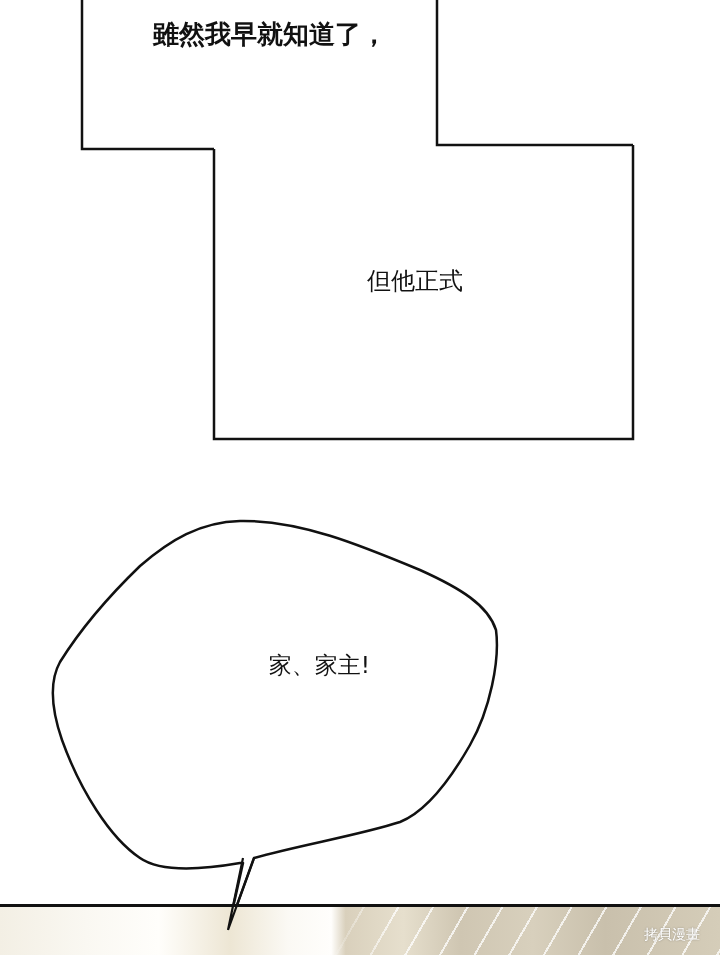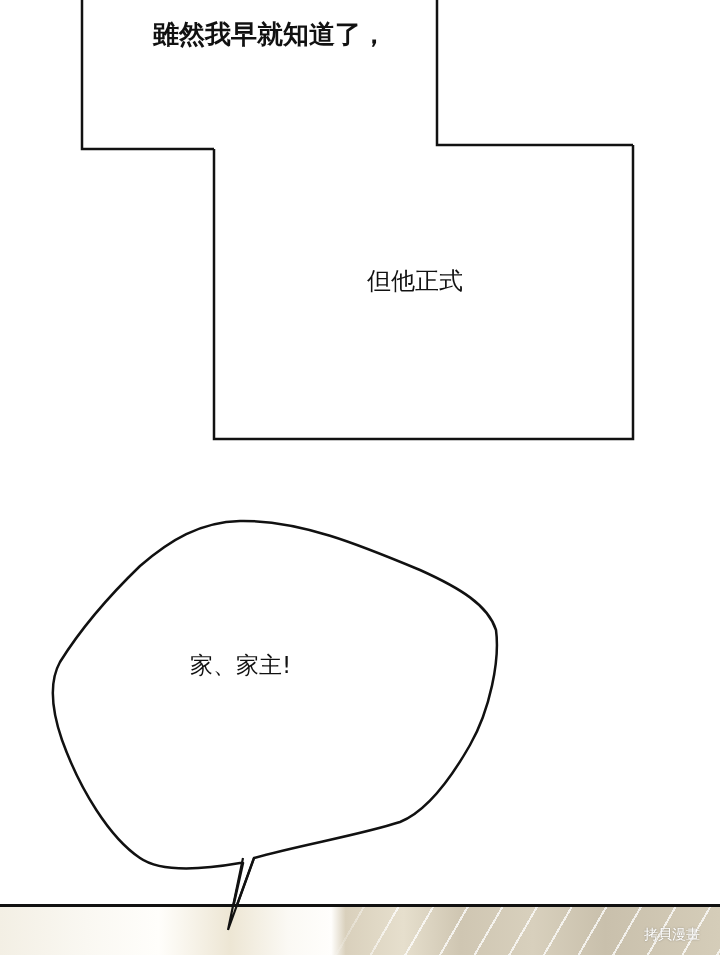--- a/index.html
+++ b/index.html
@@ -11,21 +11,21 @@
     }
     svg.frame { position: absolute; left: 0; top: 0; }
     .caption {
       position: absolute; text-align: center; white-space: nowrap;
       font-size: 25px; line-height: 35px; color: #111;
     }
     .cap1 { left: 120px; top: 17px; width: 300px; font-size: 26px; font-weight: bold; }
     .cap2 { left: 290px; top: 222px; width: 250px; font-size: 24px; line-height: 35px; margin-top: 42px; }
     .speech {
       position: absolute; left: 190px; top: 648px; width: 180px;
-      text-align: left; font-size: 23px; line-height: 35px; white-space: nowrap;
+      text-align: right; font-size: 23px; line-height: 35px; white-space: nowrap;
     }
     .panel {
       position: absolute; left: 0; top: 904px; width: 720px; height: 51px;
       overflow: hidden;
       background: linear-gradient(90deg, #f3efe4 0%, #faf8f2 12%, #fffefb 22%, #ede6d4 32%, #fbf9f4 40%, #fffefc 46%, #d9d0bc 48%, #e6dfcd 56%, #cfc6b2 64%, #d8d0bd 74%, #c9c0ac 84%, #d5cdb9 100%);
       border-top: 3px solid #111;
     }
     .streaks {
       position: absolute; left: 0; top: 0; width: 720px; height: 51px;
       background: repeating-linear-gradient(120deg, transparent 0 14px, rgba(255,255,255,0.75) 14px 16px, transparent 16px 30px);

